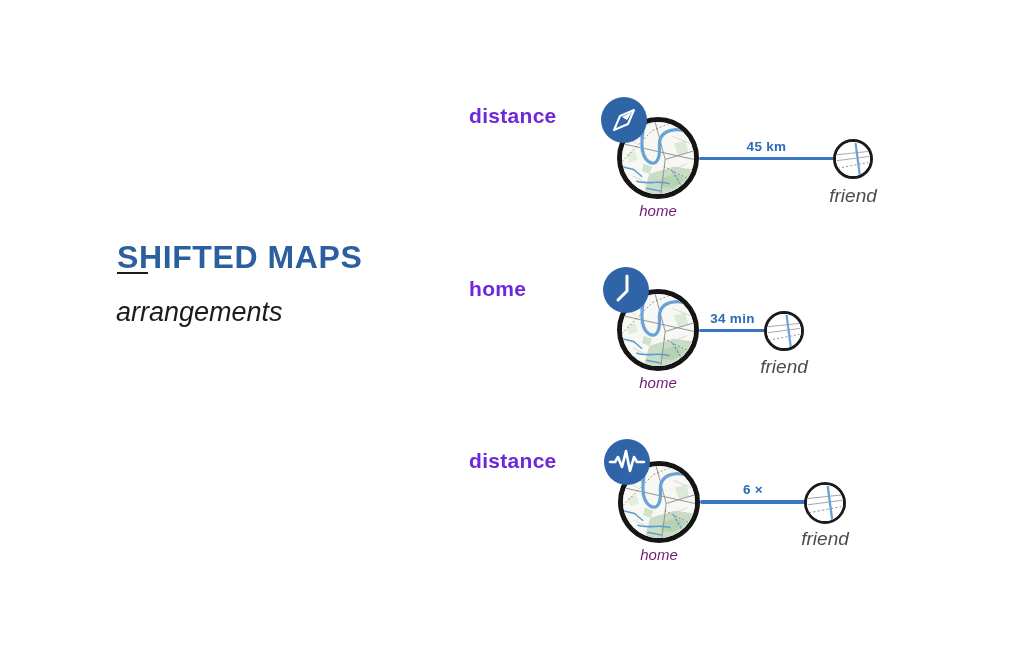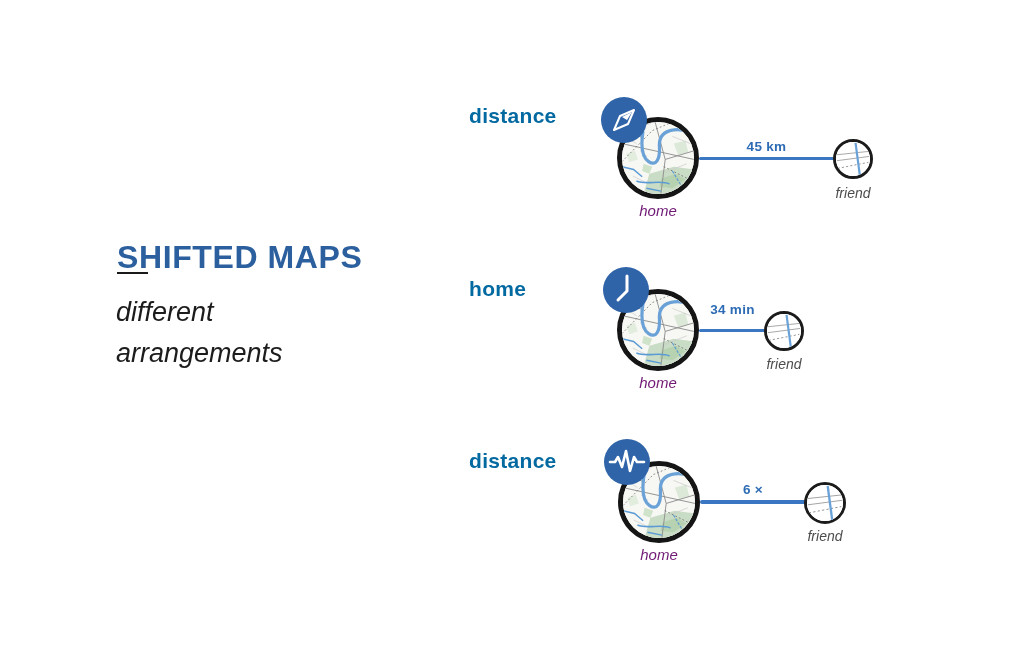--- a/index.html
+++ b/index.html
@@ -31,21 +31,21 @@
   .subtitle {
     left: 116px; top: 292px;
     font-size: 27px; font-style: italic;
     color: #1c1c1c; line-height: 41px;
     font-weight: normal;
   }
 
   
   .row-label {
     font-size: 21px; font-weight: bold;
-    color: #0369a1; letter-spacing: 0.3px;
+    color: #6d28d9; letter-spacing: 0.3px;
   }
   .icon-circle {
     width: 46px; height: 46px; border-radius: 50%;
     background: #2f64a8;
     z-index: 4;
   }
   .icon-circle svg { width: 46px; height: 46px; display: block; }
   .map-node {
     border-radius: 50%;
     overflow: hidden;
@@ -63,21 +63,21 @@
     font-size: 13.5px; font-weight: bold;
     color: #2d6cb5; text-align: center;
     letter-spacing: 0.3px;
     z-index: 2;
   }
   .node-label {
     font-style: italic; text-align: center;
     width: 80px;
   }
   .home-label  { font-size: 15px;  color: #701a75; }
-  .friend-label{ font-size: 14px; color: #4c4c4c; }
+  .friend-label{ font-size: 19px; color: #4c4c4c; }
 </style>
 </head>
 <body>
 
 <svg width="0" height="0" style="position:absolute" aria-hidden="true">
   <defs>
     <symbol id="map-home" viewBox="0 0 100 100">
       <rect width="100" height="100" fill="#f7f7f4"></rect>
       <path d="M38,72 L72,62 L100,66 L100,100 L30,100 Z" fill="#c9dcc5"></path>
       <path d="M55,78 L75,72 L88,80 L70,92 L52,90 Z" fill="#b7d2b1"></path>
@@ -134,21 +134,20 @@
       <path d="M6,23 h5 l3,-5 4,10 4,-16 4,20 4,-14 3,5 h7" fill="none" stroke="#ffffff" stroke-width="2.6" stroke-linecap="round" stroke-linejoin="round"></path>
     </symbol>
   </defs>
 </svg>
 
 <div class="canvas">
 
   <div class="abs brand-title">SHIFTED MAPS</div>
   <div class="abs brand-underline"></div>
   <div class="abs subtitle">
-    <div>different</div>
     <div>arrangements</div>
   </div>
 
   <div>
     <div class="abs row-label" style="left:469px; top:104px;">distance</div>
 
     <div class="abs connector" style="left:699px; top:156.5px; width:135px; height:3.5px;"></div>
     <div class="abs edge-value" style="left:699px; top:139px; width:135px;">45 km</div>
 
     <div class="abs map-node home-node" style="left:617px; top:117px;">
@@ -168,21 +167,21 @@
     </div>
 
     <div class="abs node-label home-label" style="left:618px; top:202px;">home</div>
     <div class="abs node-label friend-label" style="left:813px; top:185px;">friend</div>
   </div>
 
   <div>
     <div class="abs row-label" style="left:469px; top:277px;">home</div>
 
     <div class="abs connector" style="left:699px; top:328.5px; width:67px; height:3.5px;"></div>
-    <div class="abs edge-value" style="left:686px; top:302px; width:93px;text-align:center;">34 min</div>
+    <div class="abs edge-value" style="left:686px; top:311px; width:93px;text-align:center;">34 min</div>
 
     <div class="abs map-node home-node" style="left:617px; top:289px;">
       <svg viewBox="0 0 100 100">
           <use href="#map-home"></use>
         </svg>
     </div>
     <div class="abs icon-circle" style="left:603px; top:267px;">
       <svg viewBox="0 0 46 46">
           <use href="#icon-clock"></use>
         </svg>

